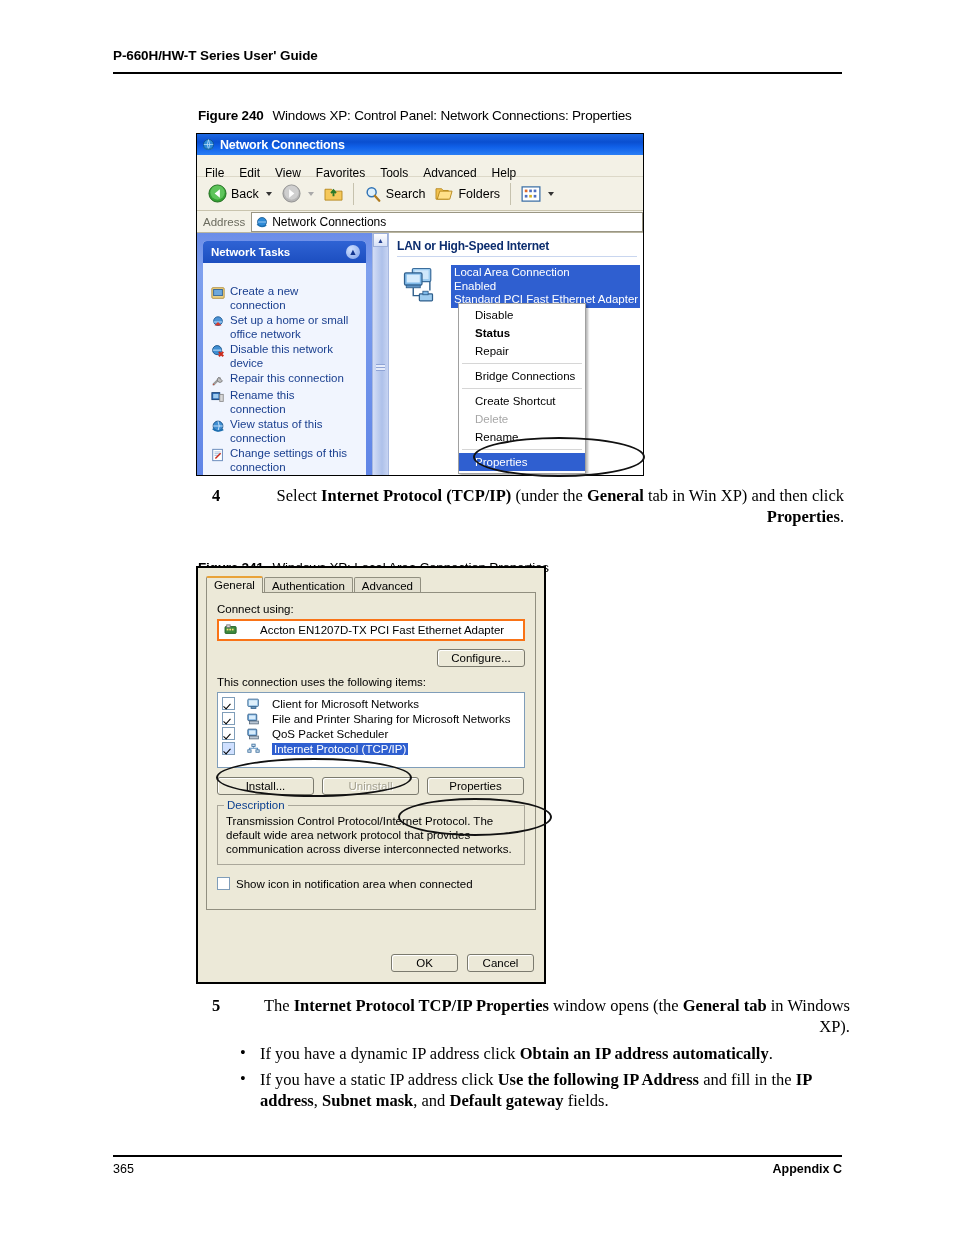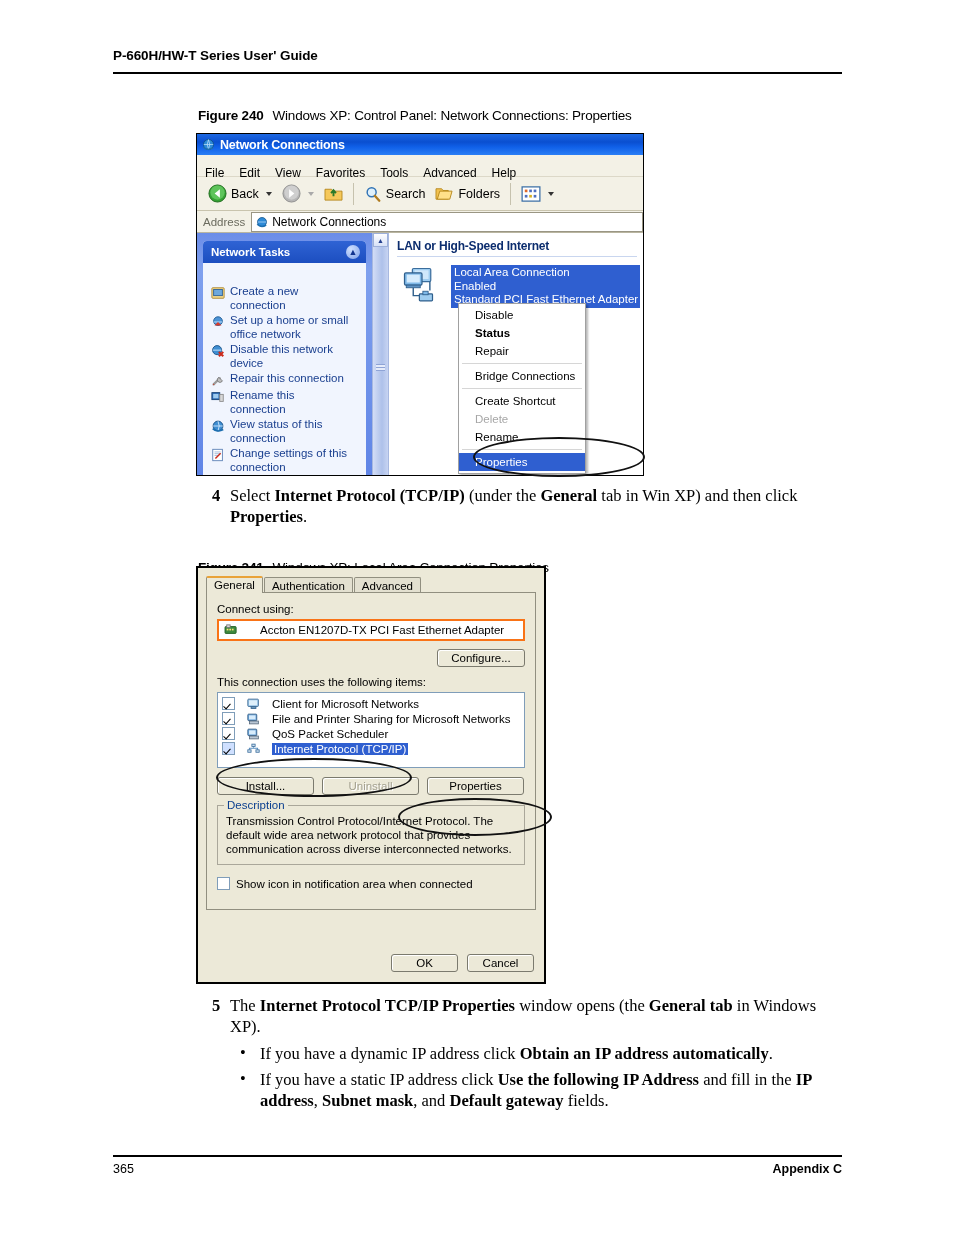--- a/index.html
+++ b/index.html
@@ -79,21 +79,21 @@
     font-family: "Liberation Serif", serif;
     font-size: 16.5px;
     line-height: 21px;
   }
   .step .n {
     position: absolute;
     left: 0;
     top: 0;
     font-weight: bold;
   }
-  .step .body { display: block; margin-left: 18px; }
+  .step .body { display: block; margin-left: 18px; text-align: right; }
   b { font-weight: bold; }
   .bullet {
     position: absolute;
     font-family: "Liberation Serif", serif;
     font-size: 16.5px;
     line-height: 21px;
   }
   .bullet .dot {
     position: absolute;
     left: 0;

